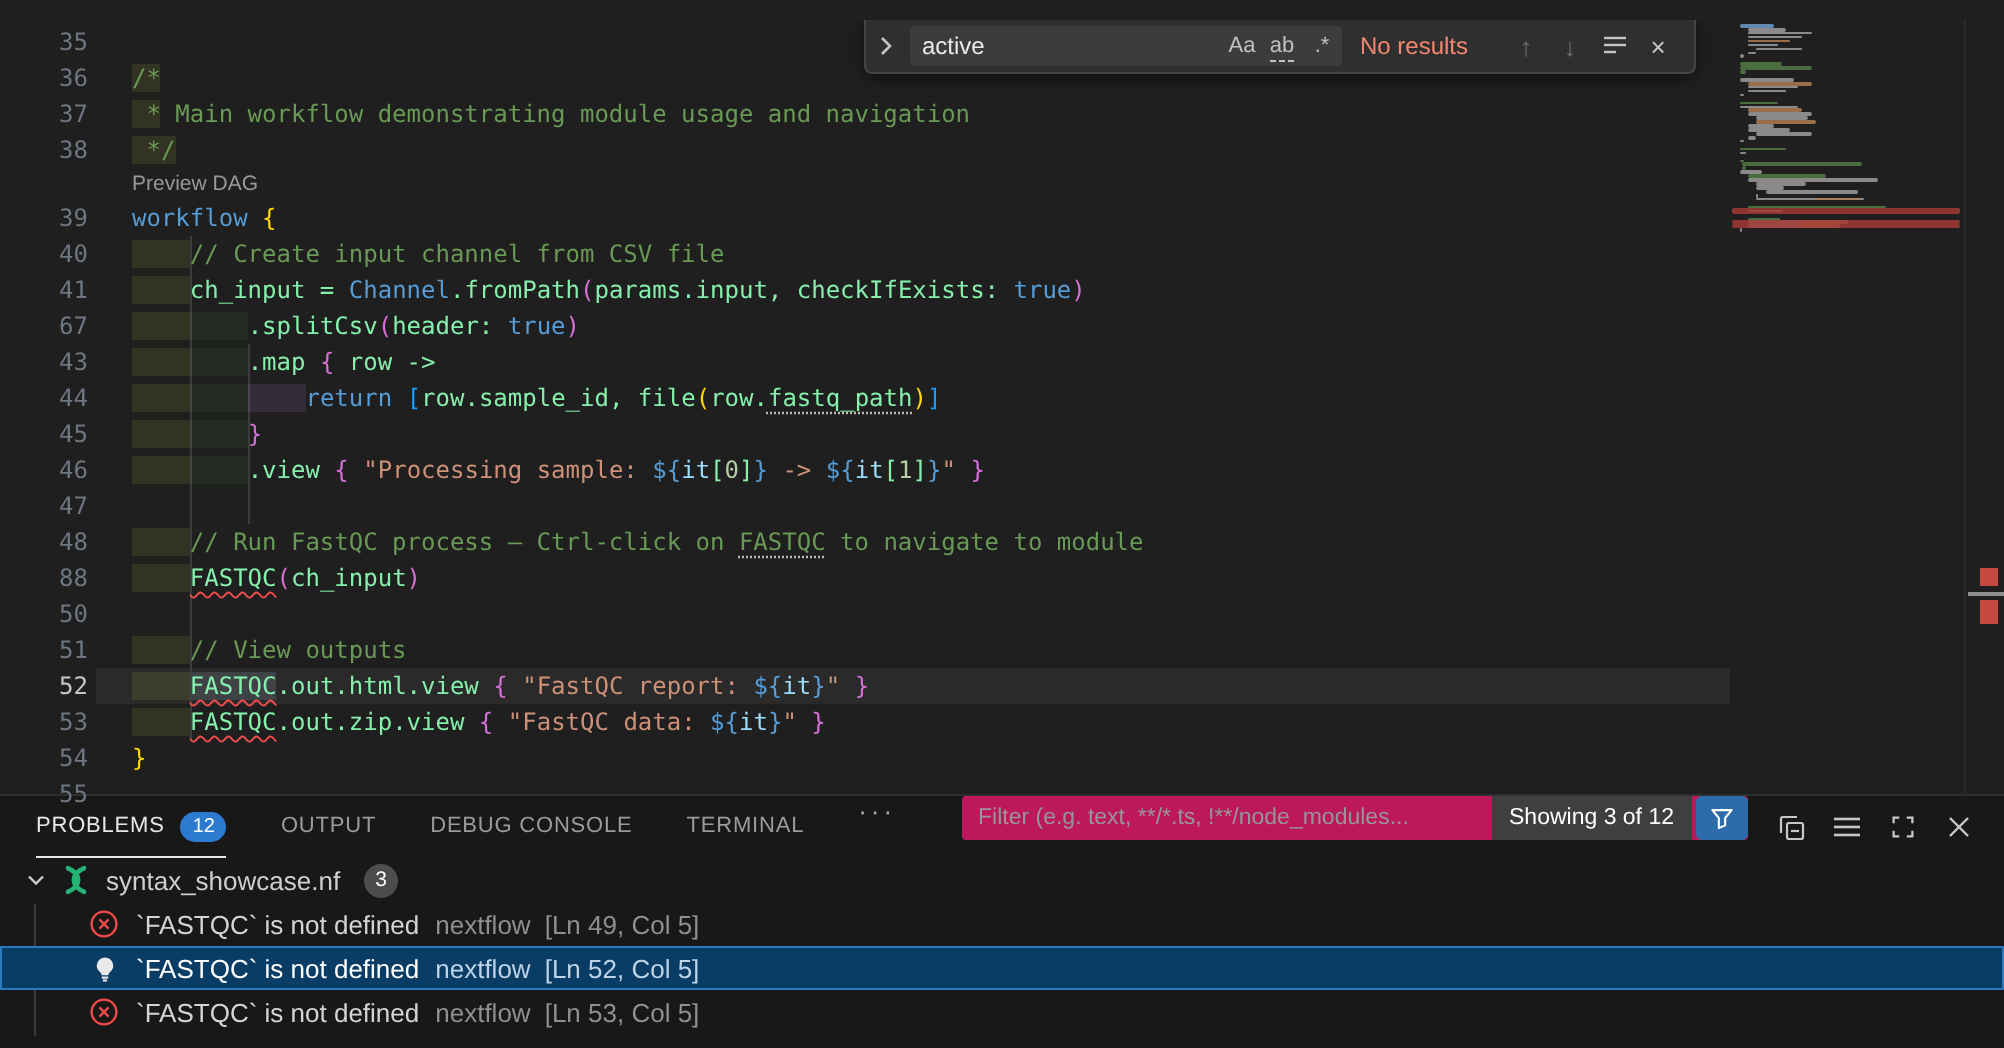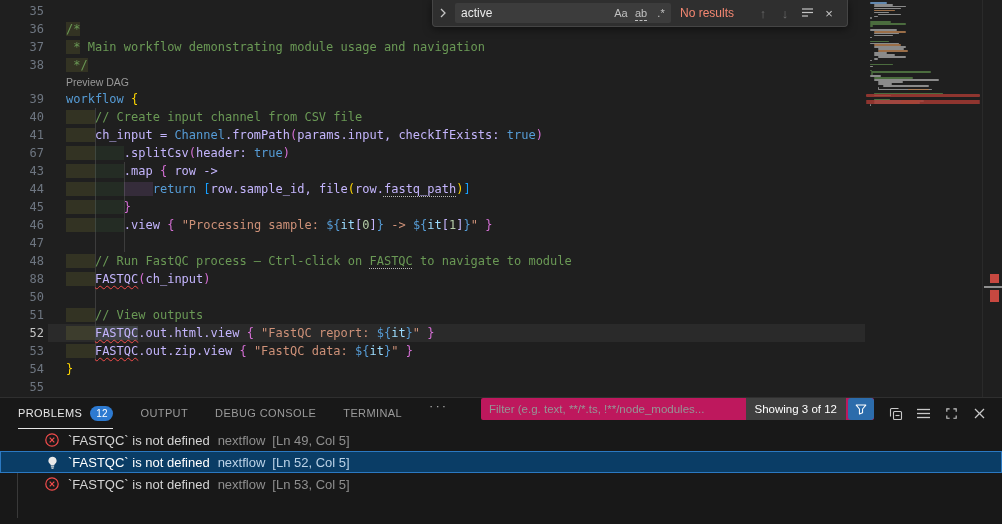--- a/index.html
+++ b/index.html
@@ -1,31 +1,31 @@
 <!DOCTYPE html>
 <html><head>
 <meta charset="utf-8">
 <style>
   * { margin:0; padding:0; box-sizing:border-box; }
   html,body { width:1002px; height:524px; overflow:hidden; }
   body { background:#1f1f1f; font-family:"DejaVu Sans Mono",monospace; position:relative; }
 
   
-  .editor { position:absolute; left:0; top:0; width:1002px; height:397px; overflow:hidden; }
+  .editor { position:absolute; left:0; top:10px; width:1002px; height:397px; overflow:hidden; }
   .lines { position:absolute; left:0; top:2px; right:137px; }
   .code-line { display:flex; height:18px; line-height:18px; font-size:12px; position:relative; white-space:pre; }
   .code-line .ln { width:44px; flex:none; text-align:right; color:#6e7681; z-index:2; }
   .code-line .code { margin-left:22px; white-space:pre; z-index:2; }
   .code-line.current::before { content:""; position:absolute; left:48px; right:0; top:0; bottom:0; background:#2a2a2a; z-index:0; }
   .code-line.current .ln { color:#c6c6c6; }
   .codelens { height:16px; line-height:16px; font-size:10.5px; color:#999999; padding-left:66px; font-family:"Liberation Sans",sans-serif; }
 
   .t-cm{color:#6A9955}.t-kw{color:#569CD6}.t-str{color:#CE9178}
   .t-p1{color:#FFD700}.t-p2{color:#D670D6}.t-p3{color:#179FFF}
-  .t-v{color:#c4b5fd}.t-vb{color:#9CDCFE}.t-num{color:#B5CEA8}
+  .t-v{color:#86efac}.t-vb{color:#9CDCFE}.t-num{color:#B5CEA8}
   .bg-i1{background:rgba(255,255,80,.09)}.bg-i2{background:rgba(127,255,127,.06)}.bg-i3{background:rgba(210,140,255,.12)}
   .d-sq{text-decoration:underline wavy #f14c4c; text-decoration-thickness:1px; text-underline-offset:2px;}
   .d-dot{text-decoration:underline dotted #b9b9b9; text-underline-offset:3px;}
   .d-whl{background:#3f4346;}
 
   .indent-guide { position:absolute; width:1px; background:#3c3c3c; z-index:1; }
   #guide-col4 { left:95px; top:108px; height:252px; }
   #guide-col8 { left:124px; top:162px; height:90px; }
 
   
@@ -260,20 +260,35 @@
             <line x1="2" y1="2" x2="11" y2="11"></line>
             <line x1="11" y1="2" x2="2" y2="11"></line>
           </svg>
       </span>
     </div>
   </div>
 
   <div class="plist">
     <div class="tree-guide"></div>
 
+    <div class="prow group-row">
+      <span class="icon16">
+        <svg width="14" height="14" viewBox="0 0 16 16">
+            <polyline points="4,6 8,10 12,6" fill="none" stroke="#cccccc" stroke-width="1.4"></polyline>
+          </svg>
+      </span>
+      <span class="icon16" style="margin-left:4px;">
+        <svg width="16" height="16" viewBox="0 0 17 17" fill="none" stroke="#24b576" stroke-width="2.4" stroke-linecap="round">
+            <path d="M4.2 2.2 C 11.5 5.5, 11.5 11.5, 4.2 14.8"></path>
+            <path d="M12.8 2.2 C 5.5 5.5, 5.5 11.5, 12.8 14.8"></path>
+          </svg>
+      </span>
+      <span class="group-name">syntax_showcase.nf</span>
+      <span class="count-badge">3</span>
+    </div>
 
     <div class="prow item-row">
       <span class="icon16">
         <svg width="16" height="16" viewBox="0 0 16 16" fill="none" stroke="#f14c4c" stroke-width="1.2">
             <circle cx="8" cy="8" r="6.2"></circle>
             <line x1="5.7" y1="5.7" x2="10.3" y2="10.3"></line>
             <line x1="10.3" y1="5.7" x2="5.7" y2="10.3"></line>
           </svg>
       </span>
       <span class="msg">`FASTQC` is not defined</span>

